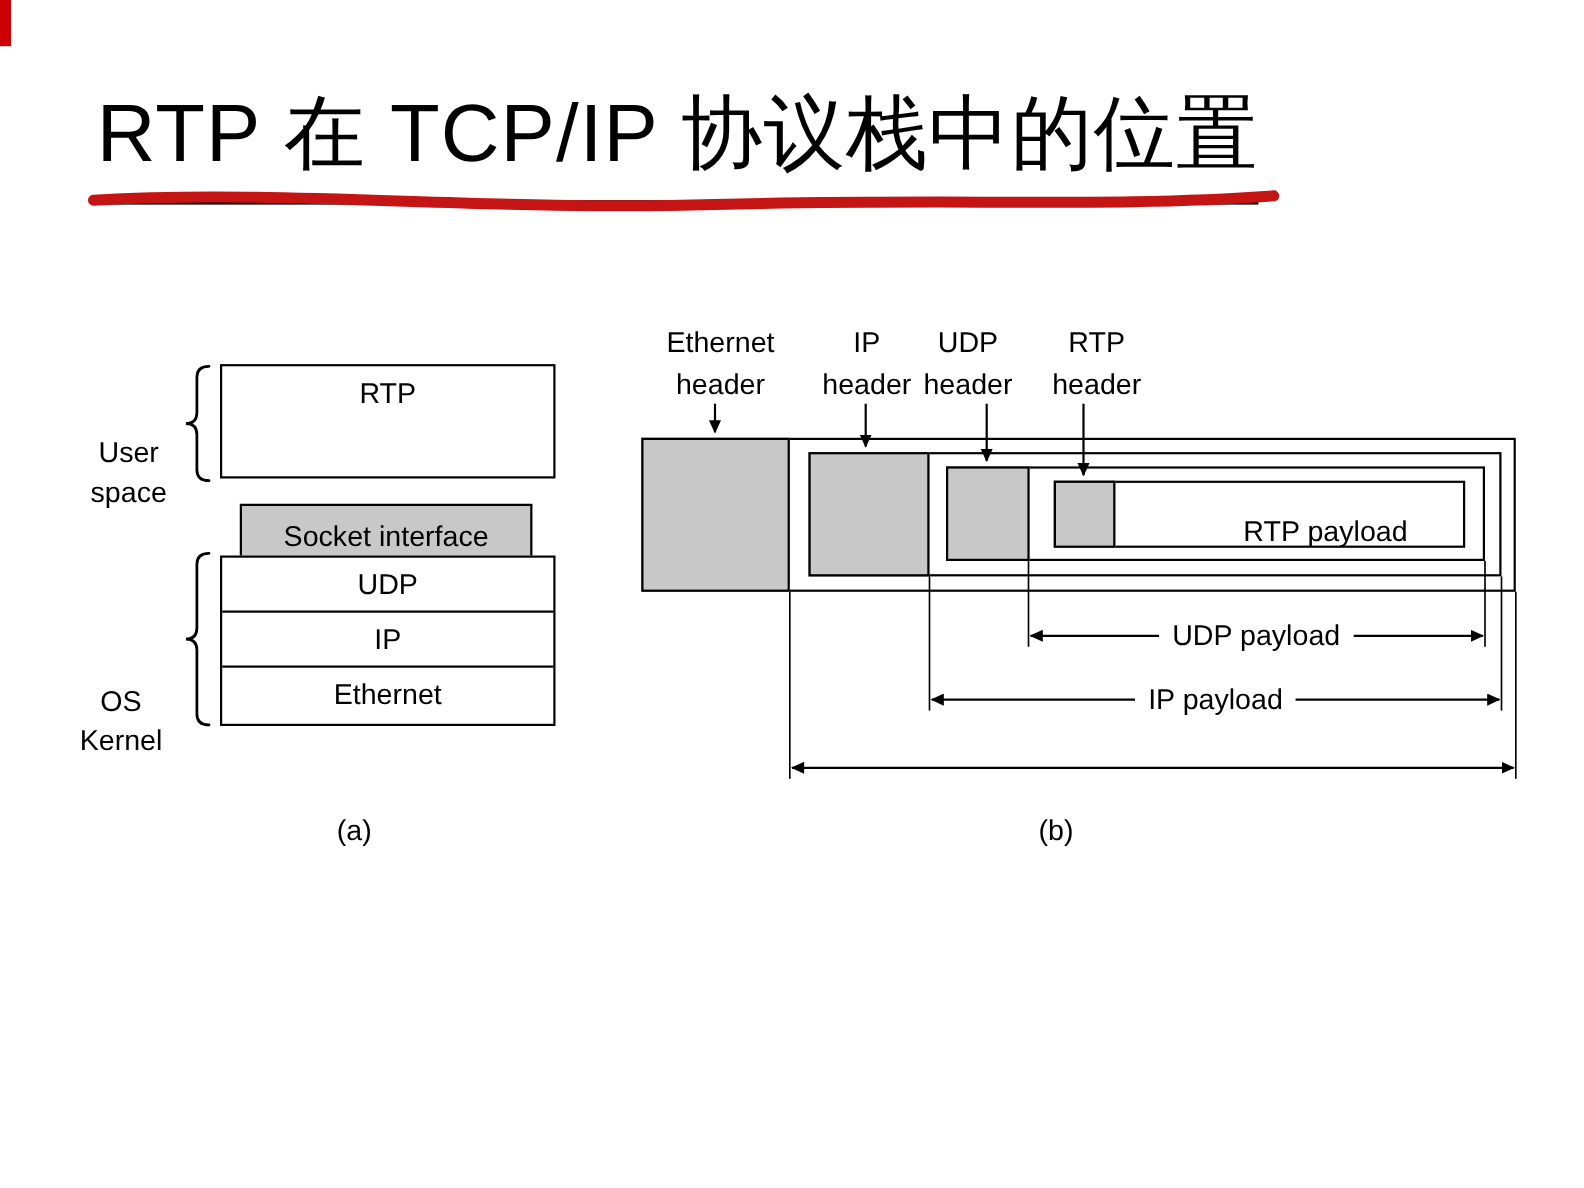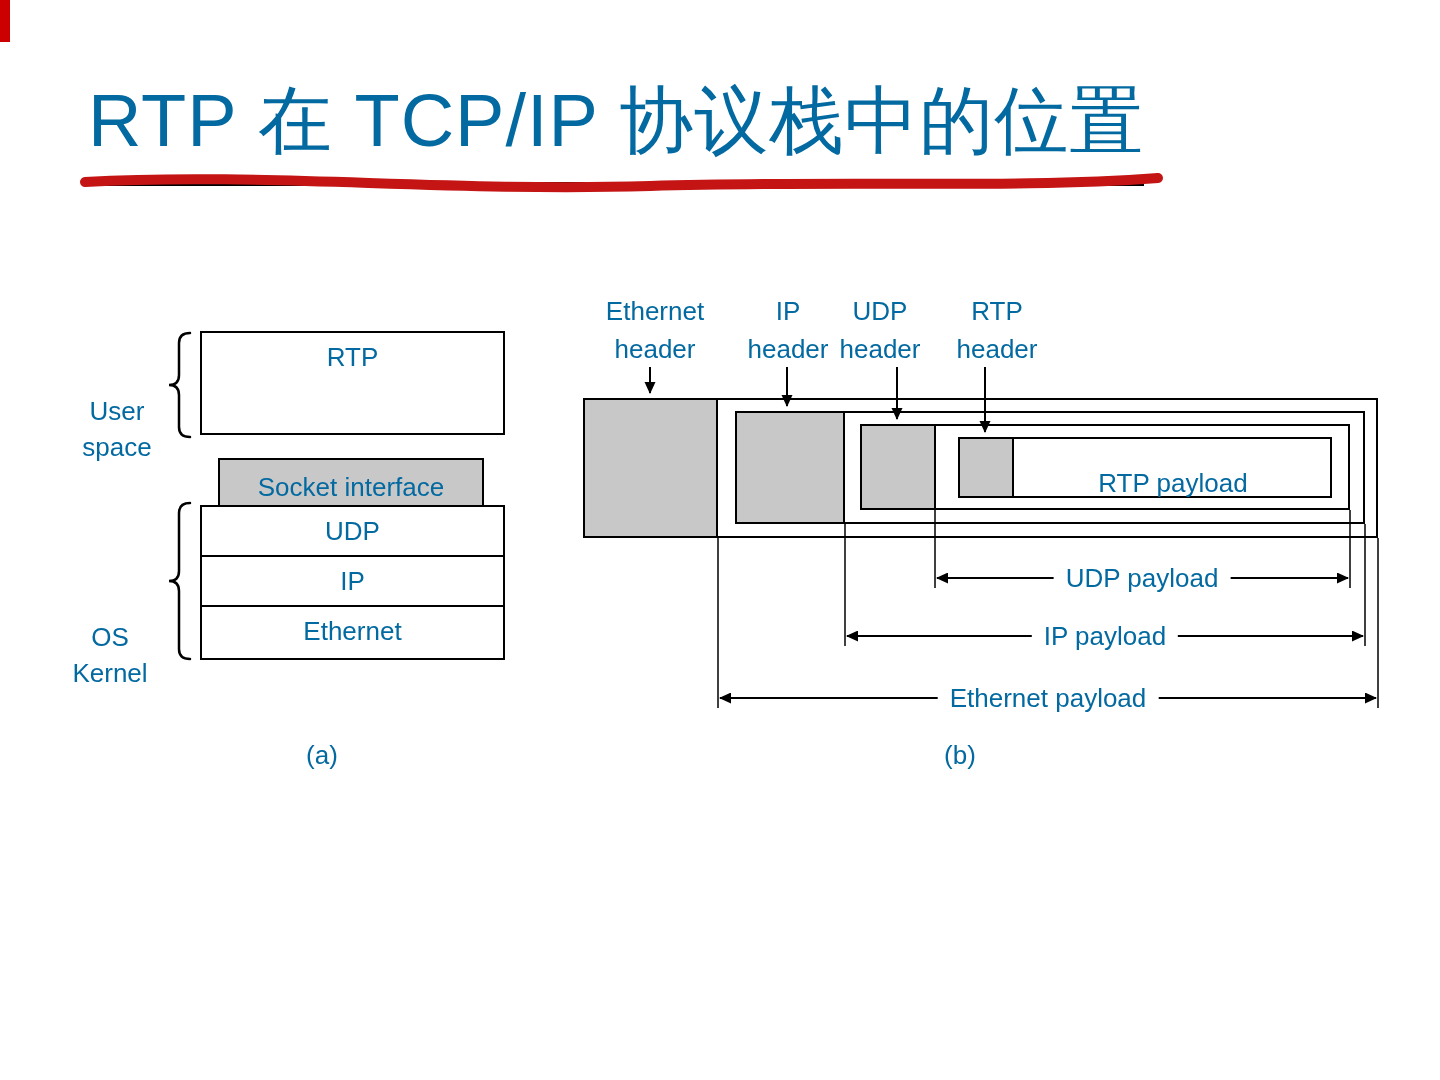--- a/index.html
+++ b/index.html
@@ -1,20 +1,20 @@
 <!DOCTYPE html>
 <html><head>
 <meta charset="utf-8">
 <style>
   html,body{margin:0;padding:0;background:#fff;}
   .slide{
     position:relative;width:1440px;height:1080px;background:#fff;overflow:hidden;
-    font-family:"Liberation Sans","DejaVu Sans",sans-serif;color:#0369a1;
+    font-family:"Liberation Sans","DejaVu Sans",sans-serif;color:#000000;
   }
-  .abs{position:absolute;}
+  .abs{position:absolute;padding-left:32px;}
   .title{
     position:absolute;left:88px;top:72px;
     font-size:74px;letter-spacing:1px;white-space:nowrap;
     border-bottom:4px solid #000;padding-bottom:10px;
   }
   .corner-mark{position:absolute;left:0;top:0;width:10px;height:42px;background:#cc0000;}
   .box{position:absolute;border:2px solid #000;box-sizing:border-box;background:#fff;}
   .gray{background:#c8c8c8;}
   .center{display:flex;align-items:center;justify-content:center;margin-top:16px;}
   .stack-row{display:flex;align-items:center;justify-content:center;font-size:26px;box-sizing:border-box;}
@@ -114,15 +114,14 @@
     <line x1="1365" y1="524" x2="1365" y2="646" stroke="#000" stroke-width="1.5"></line>
     <line x1="1378" y1="538" x2="1378" y2="708" stroke="#000" stroke-width="1.5"></line>
 
     <line x1="937" y1="578" x2="1348" y2="578" stroke="#000" stroke-width="2" marker-start="url(#ahrev)" marker-end="url(#ah)"></line>
     <line x1="847" y1="636" x2="1363" y2="636" stroke="#000" stroke-width="2" marker-start="url(#ahrev)" marker-end="url(#ah)"></line>
     <line x1="720" y1="698" x2="1376" y2="698" stroke="#000" stroke-width="2" marker-start="url(#ahrev)" marker-end="url(#ah)"></line>
   </svg>
 
   <div class="payload-label" style="left:1142px;top:578px;">UDP payload</div>
   <div class="payload-label" style="left:1105px;top:636px;">IP payload</div>
-  <div class="payload-label" style="left:1048px;top:698px;">Ethernet payload</div>
 
 </div>
 
 </body></html>

